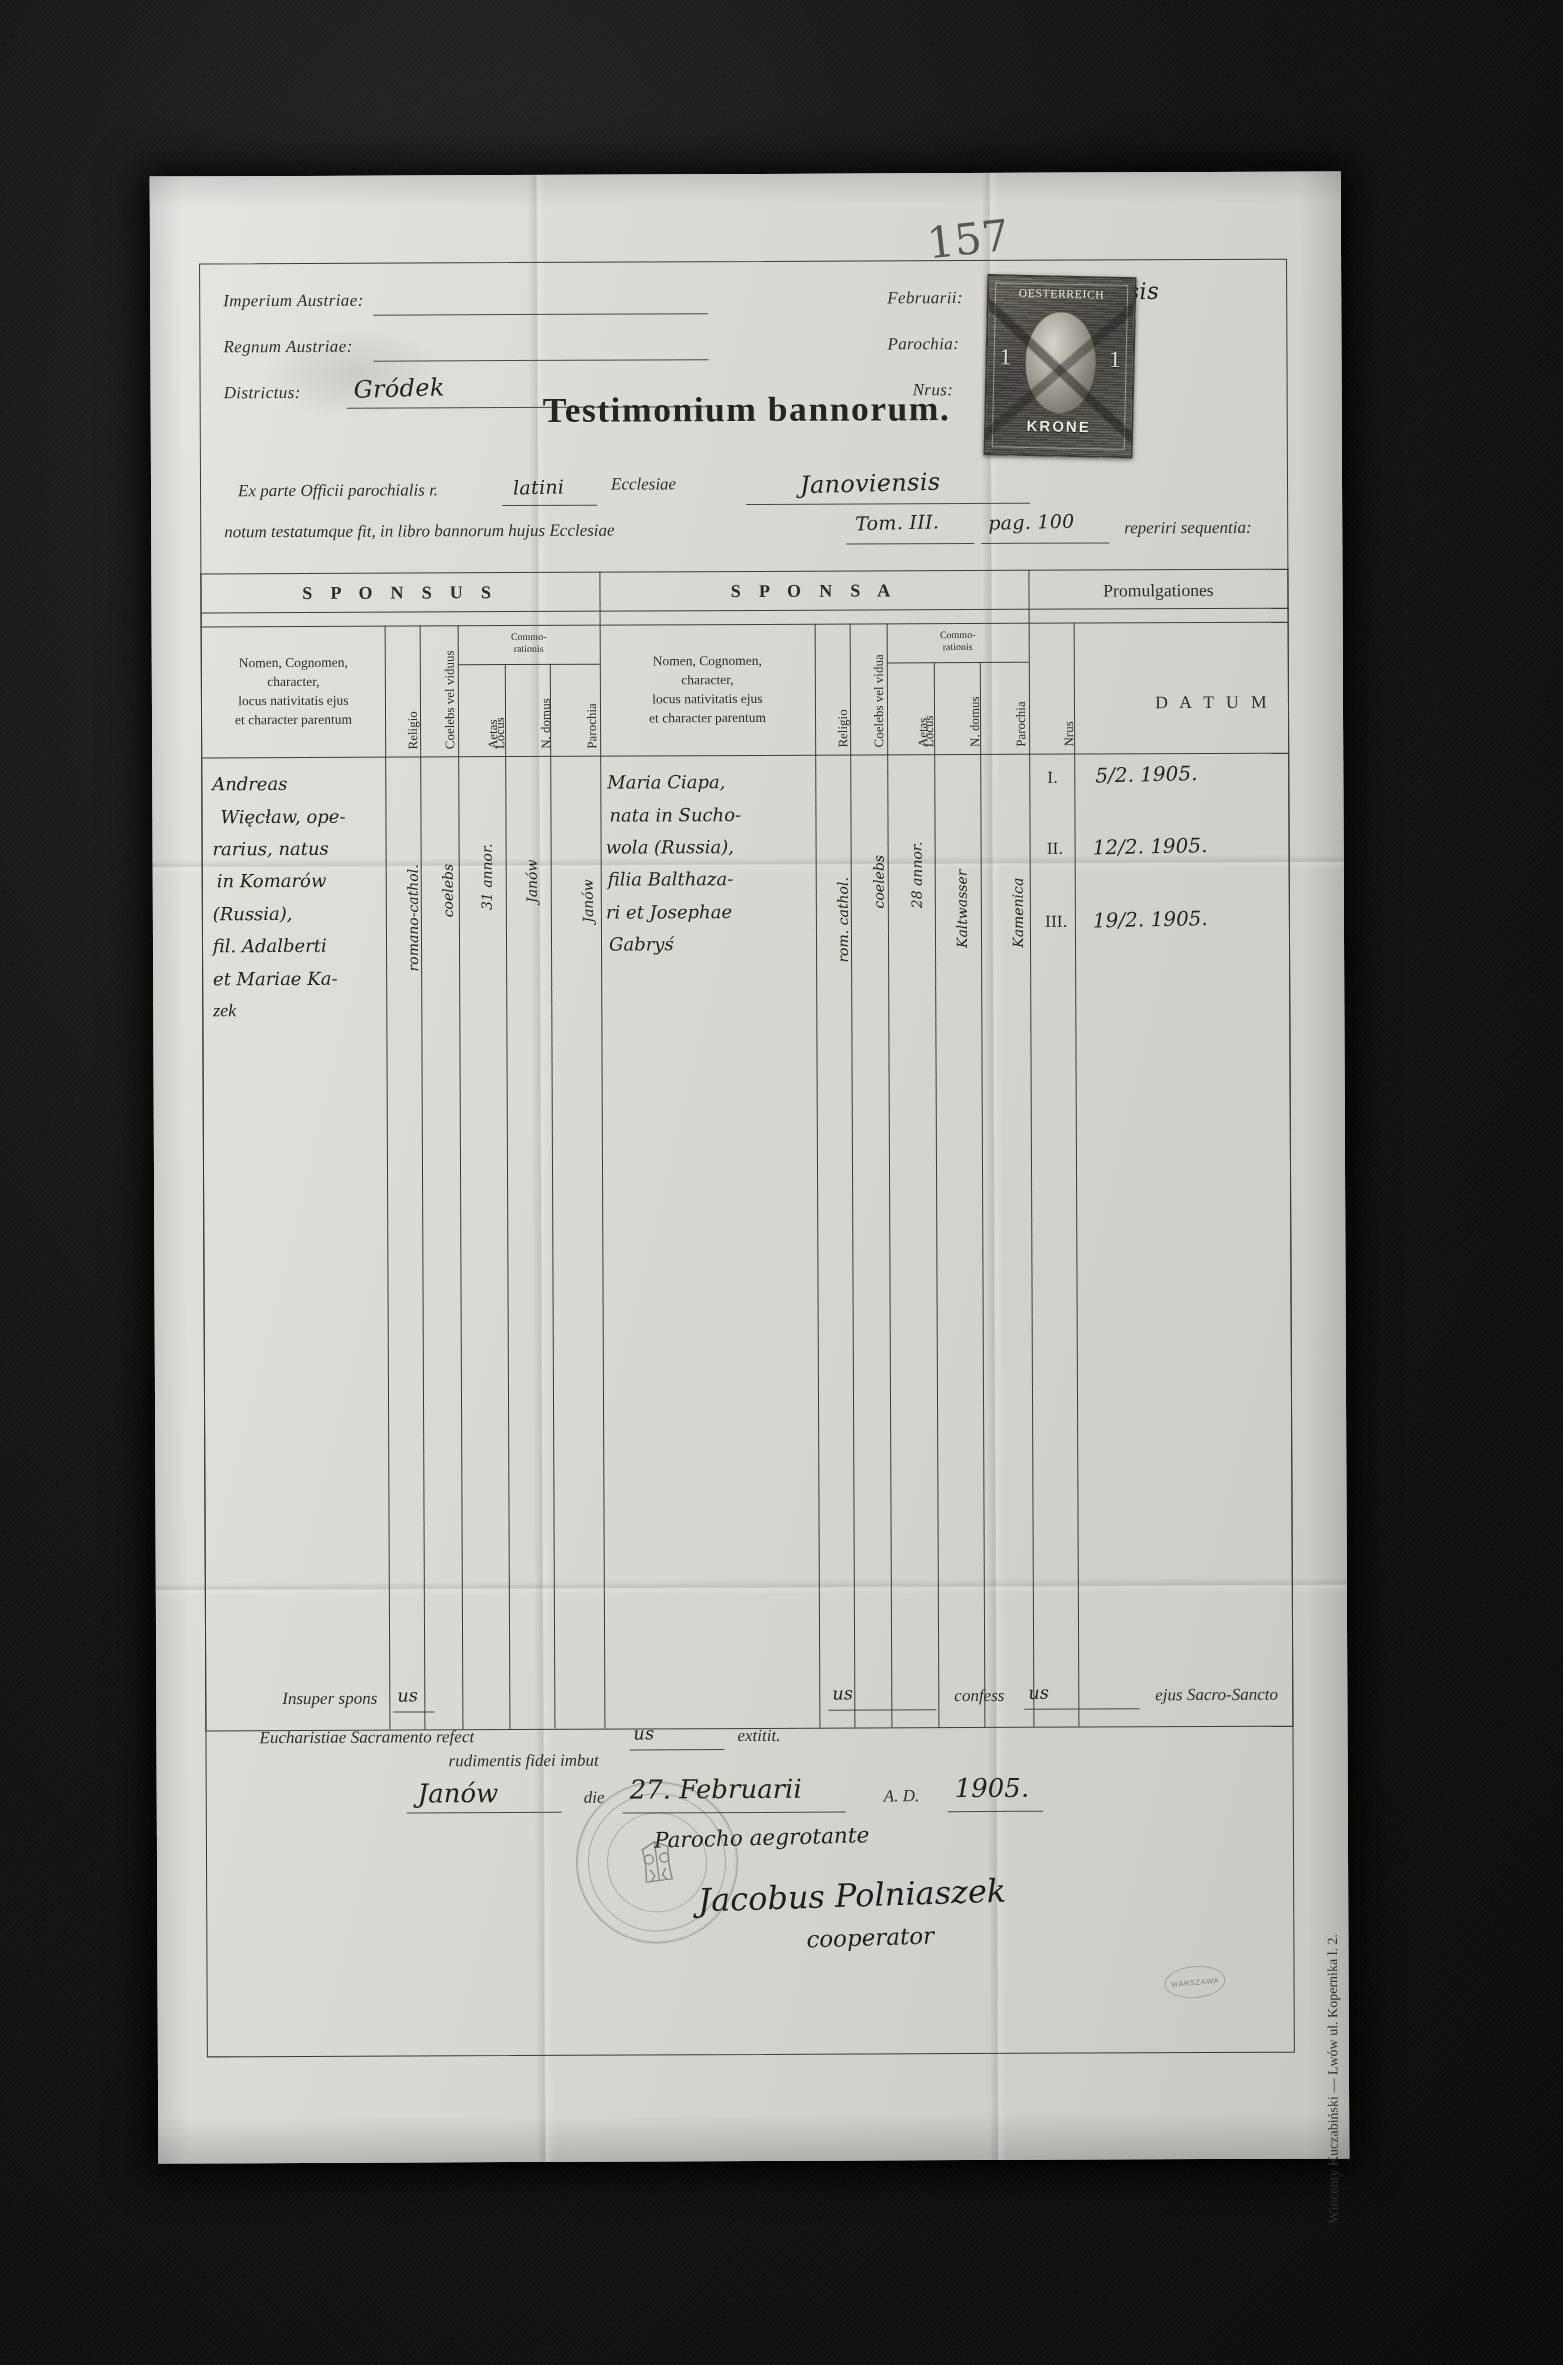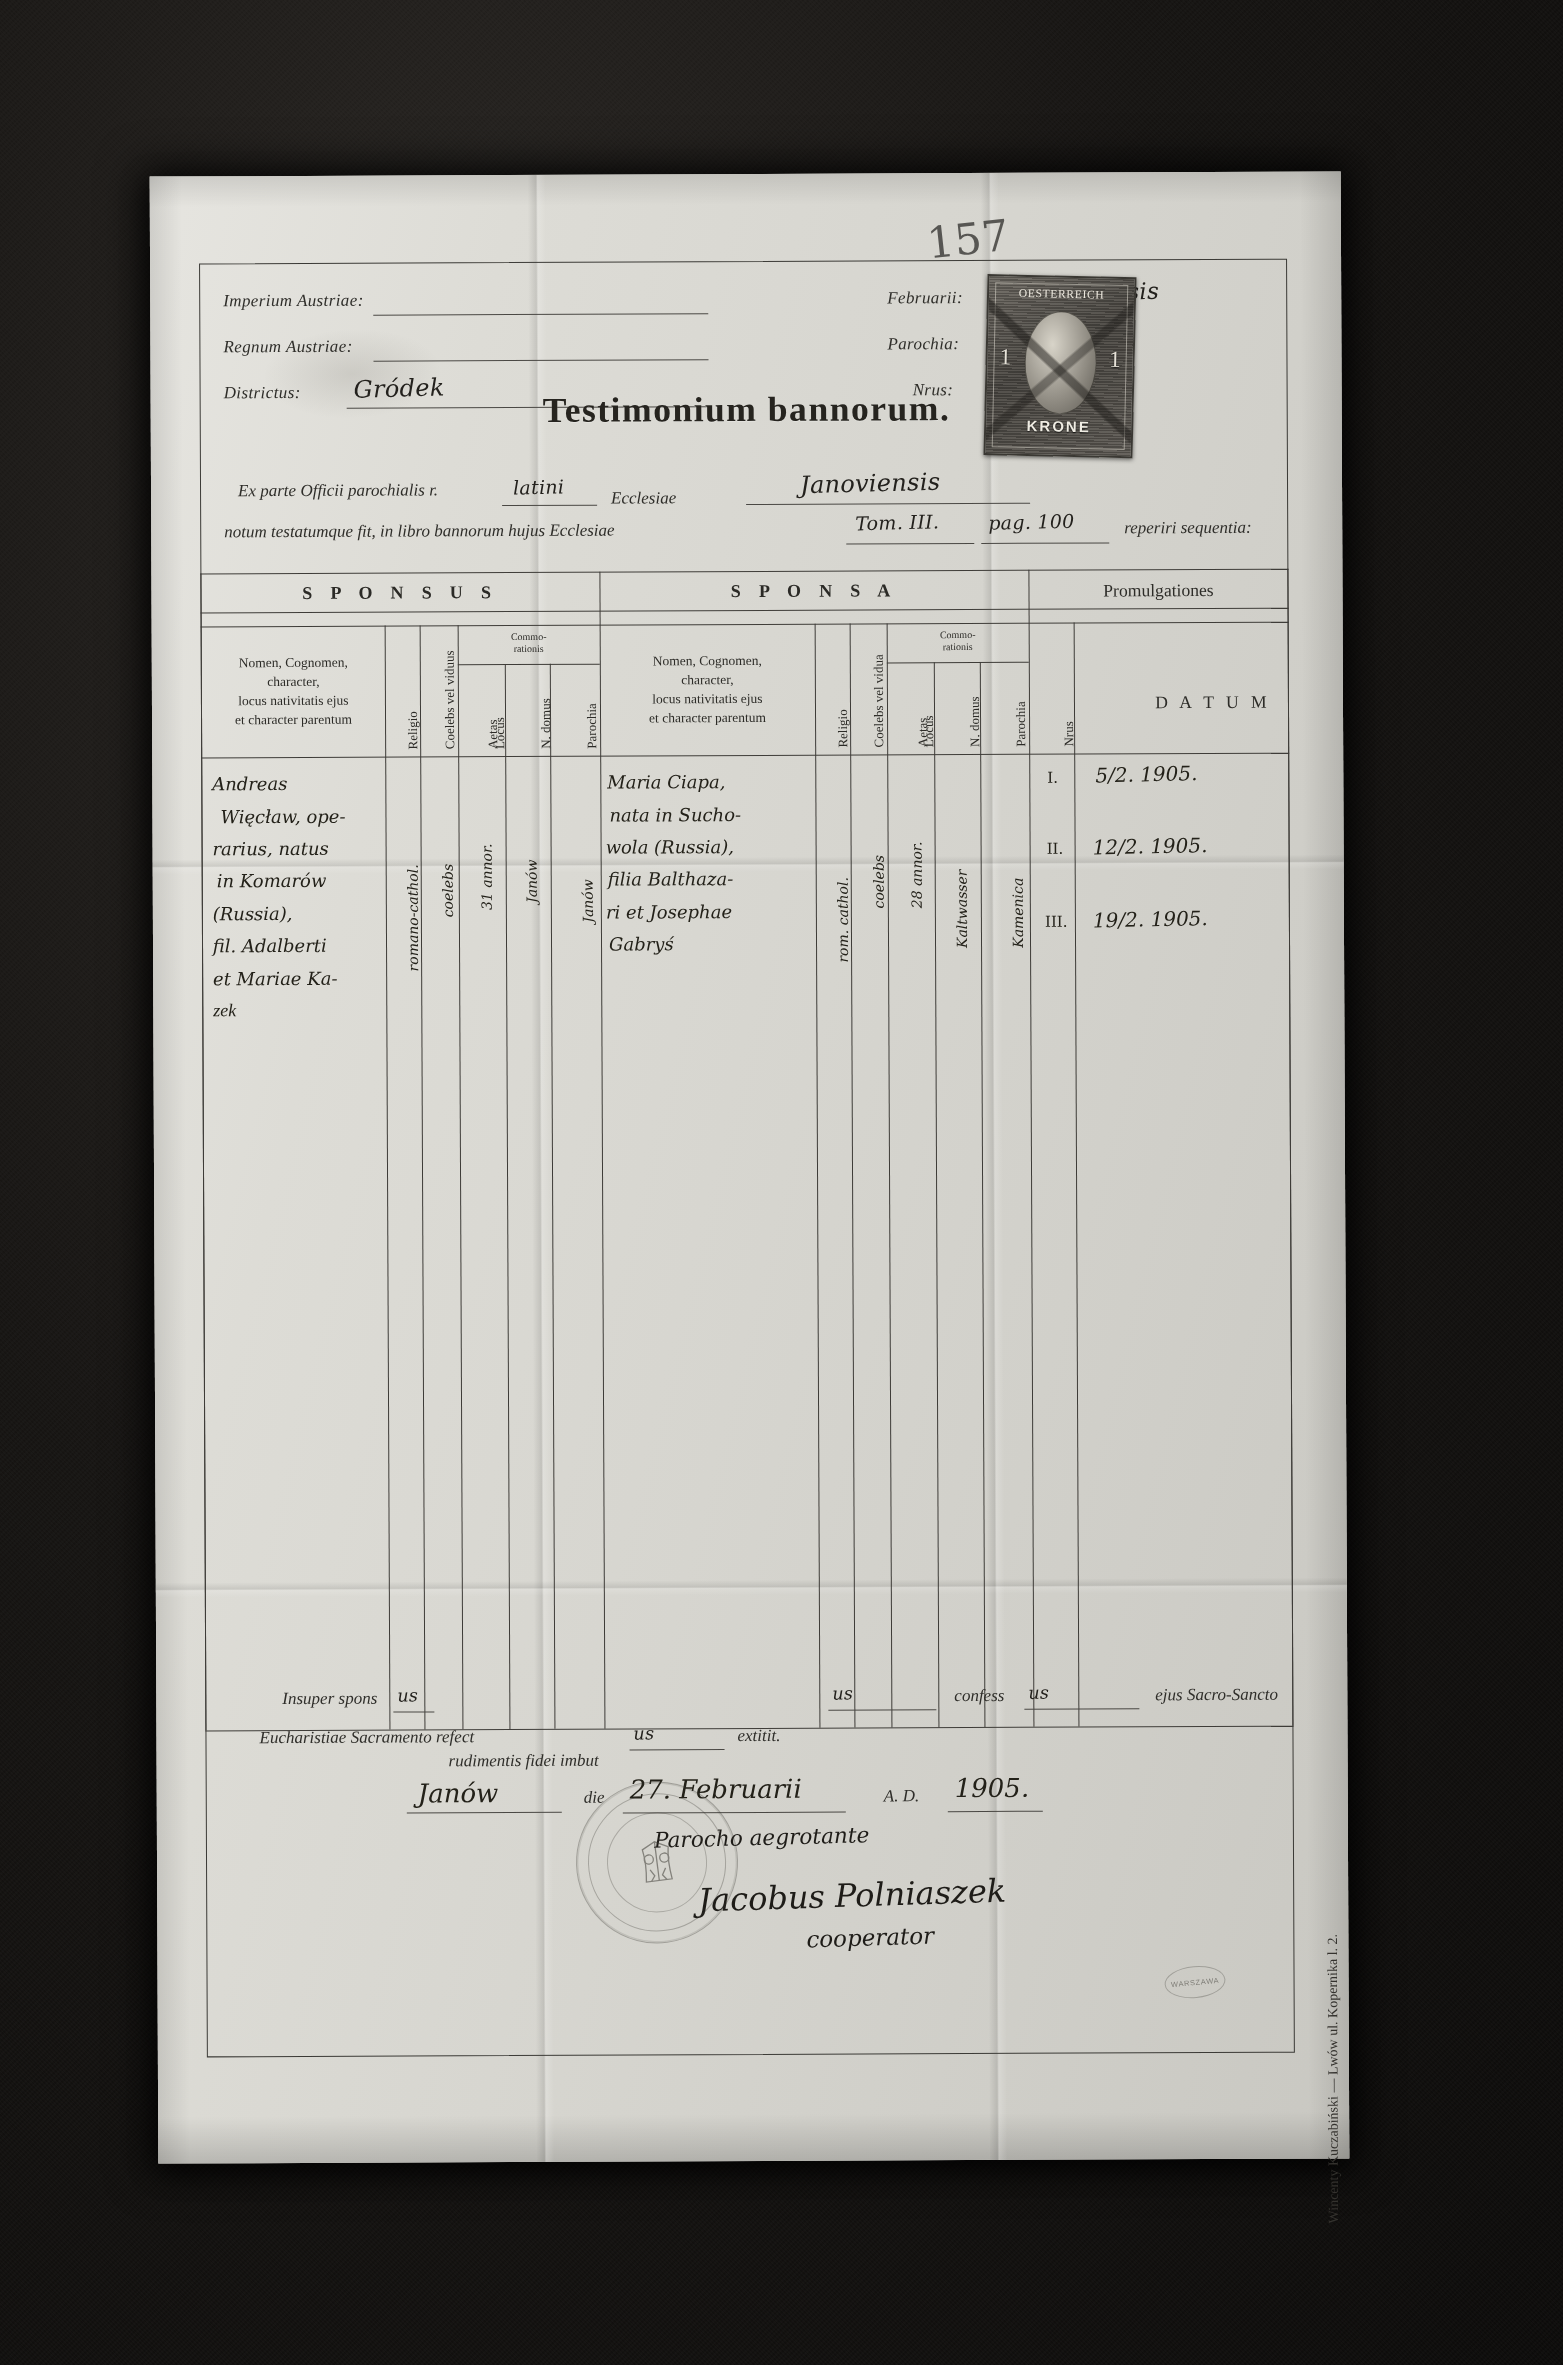--- a/index.html
+++ b/index.html
@@ -482,21 +482,21 @@
     <div class="s-cross"></div>
   </div>
 
   <div id="doc-title">
     <span class="sh">Testimonium bannorum.</span>
   </div>
 
   <div class="exline" style="left:87px; top:305px;">Ex parte Officii parochialis r.</div>
   <div class="hw" style="position:absolute; left:362px; top:301px; font-size:19px;">latini</div>
   <div class="rule" style="left:351px; top:330px; width:95px;"></div>
-  <div class="exline" style="left:460px; top:314px;text-align:right;">Ecclesiae</div>
+  <div class="exline" style="left:460px; top:300px;text-align:right;">Ecclesiae</div>
   <div class="rule" style="left:595px; top:330px; width:284px;"></div>
   <div class="hw" style="position:absolute; left:649px; top:296px; font-size:24px;">Janoviensis</div>
 
   <div class="exline" style="left:73px; top:346px;">notum testatumque fit, in libro bannorum hujus Ecclesiae</div>
   <div class="rule" style="left:695px; top:370px; width:128px;"></div>
   <div class="hw" style="position:absolute; left:704px; top:338px; font-size:19px;">Tom. III.</div>
   <div class="rule" style="left:830px; top:370px; width:128px;"></div>
   <div class="hw" style="position:absolute; left:837px; top:338px; font-size:19px;">pag. 100</div>
   <div class="exline" style="left:973px; top:346px;">reperiri sequentia:</div>
 

